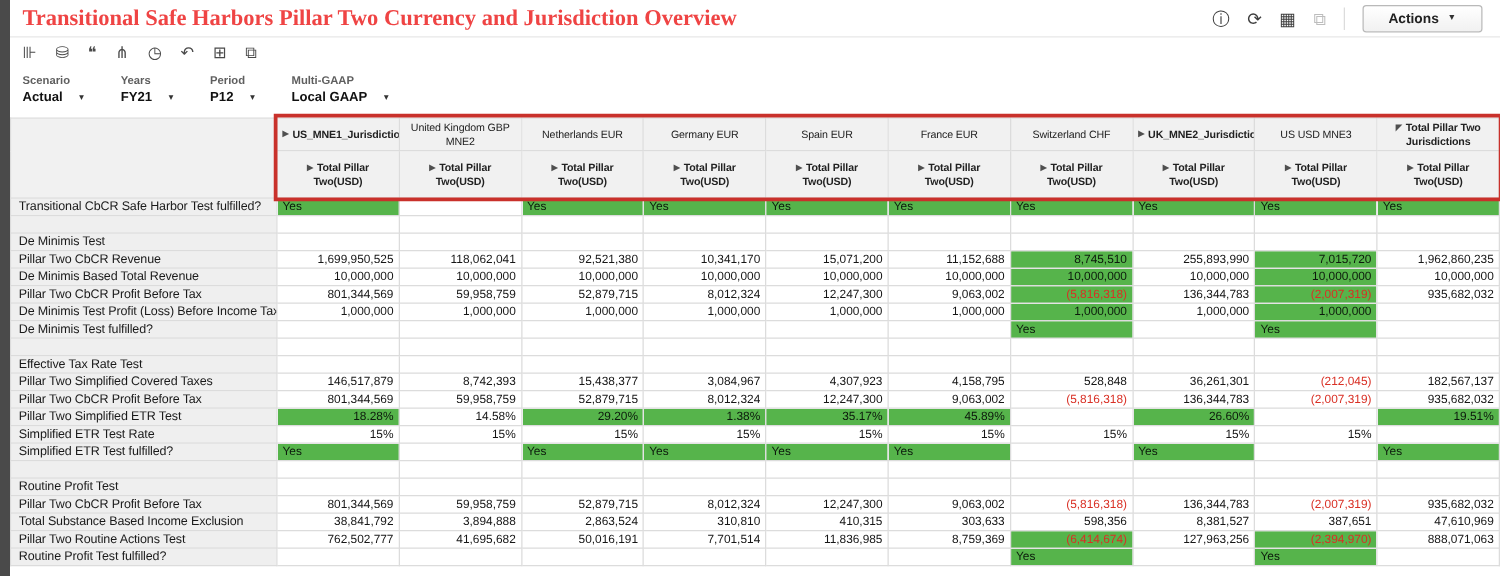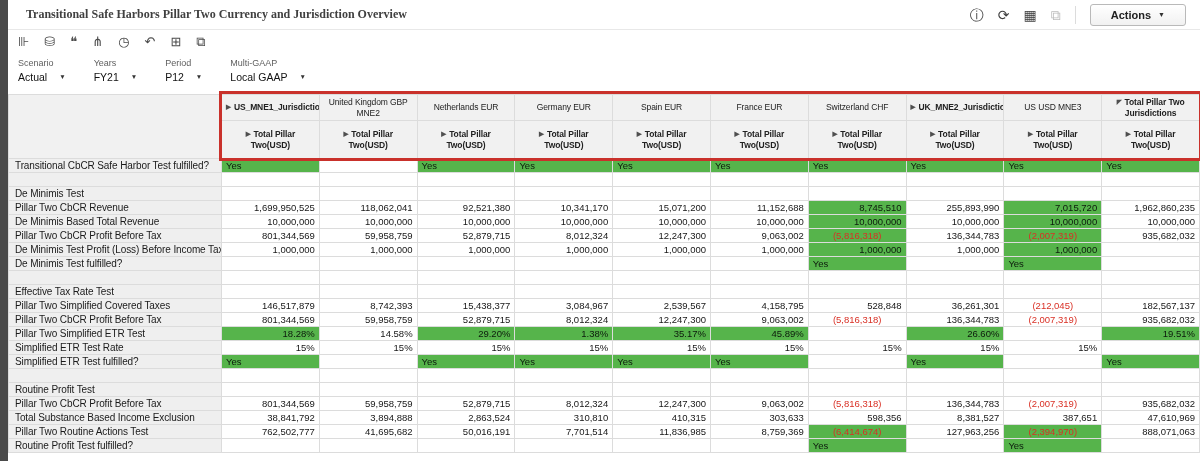--- a/index.html
+++ b/index.html
@@ -14,39 +14,39 @@
   html,body{margin:0;padding:0;}
   body{
     width:1200px;height:461px;position:relative;overflow:hidden;
     background:#fff;font-family:"Liberation Sans", sans-serif;color:#1a1a1a;
   }
   .left-strip{position:absolute;left:0;top:0;width:8px;height:100%;background:#4a4a4a;}
   .main{margin-left:8px;width:1192px;}
 
   
   .titlebar{display:flex;align-items:center;height:30px;padding:2px 14px 2px 10px;border-bottom:1px solid #e8e8e8;}
-  .titlebar h1{margin:8px;font-family:"Liberation Serif", serif;font-size:12px;font-weight:bold;color:#404040;white-space:nowrap;}
+  .titlebar h1{margin:0;font-family:"Liberation Serif", serif;font-size:18px;font-weight:bold;color:#ef4444;white-space:nowrap;}
   .title-actions{margin-left:auto;display:flex;align-items:center;gap:14px;}
   .icon-row{display:flex;align-items:center;gap:14px;}
   .icon{font-size:14px;color:#3d3d3d;cursor:pointer;line-height:1;}
   .icon.disabled{color:#bdbdbd;cursor:default;}
   .vdiv{width:1px;height:18px;background:#dcdcdc;}
   .actions-btn{
     display:flex;align-items:center;gap:7px;border:1px solid #b9b9b9;border-radius:3px;
     background:linear-gradient(#ffffff,#f1f1f1);padding:4px 20px;font-family:inherit;
     font-size:11px;font-weight:bold;color:#222;cursor:pointer;
   }
   .actions-btn .caret{font-size:7px;color:#333;}
 
   
   .toolbar{display:flex;align-items:center;gap:15px;height:22px;padding:0 10px;}
   .toolbar .icon{font-size:13px;color:#4a4a4a;}
 
   
-  .pov-row{display:flex;align-items:center;gap:28px;padding:4px 10px 8px;height:40px;}
+  .pov-row{display:flex;align-items:flex-end;gap:28px;padding:4px 10px 8px;height:40px;font-weight:bold;}
   .pov-item{display:flex;flex-direction:column;gap:3px;}
   .pov-label{font-size:9px;color:#5f5f5f;}
   .pov-value{display:flex;align-items:center;gap:12px;font-size:10.5px;color:#111;cursor:pointer;}
   .pov-value .caret{font-size:6.5px;color:#333;}
   .pov-item.highlighted{border:3px solid var(--ann);padding:2px 10px 5px 8px;margin:-4px 0 0 -8px;}
 
   
   .grid-wrap{position:relative;margin-top:2px;}
   table.grid{border-collapse:collapse;table-layout:fixed;width:1192px;}
   .grid th,.grid td{
@@ -59,21 +59,21 @@
   .grid thead tr.hr2 th{height:38px;}
   .grid thead th.bold, .grid thead th.sub-head{font-weight:bold;}
   .grid th.corner{background:var(--head-bg);}
   .marker{font-size:6.5px;color:#4f4f4f;margin-right:3px;vertical-align:1px;}
   .grid tbody th.row-label{
     background:var(--label-bg);text-align:left;font-weight:normal;font-size:10px;
     letter-spacing:-0.1px;color:#1a1a1a;padding-left:6px;
   }
   .grid tbody td{background:#fff;text-align:right;font-size:9.5px;color:#161616;}
   .grid tbody td.c-green{background:var(--green);color:#0c1a0c;}
-  .grid tbody td.c-neg{color:var(--neg);text-align:center;}
+  .grid tbody td.c-neg{color:var(--neg);}
   .grid tbody td.c-left{text-align:left;}
 
   
   .grid-annotation{
     position:absolute;top:-3px;left:211px;right:-2px;height:70px;
     border:3px solid var(--ann);pointer-events:none;
   }
 </style>
 </head>
 <body>
@@ -313,21 +313,21 @@
             <td></td>
             <td></td>
             <td></td>
           </tr>
           <tr>
             <th class="row-label">Pillar Two Simplified Covered Taxes</th>
             <td>146,517,879</td>
             <td>8,742,393</td>
             <td>15,438,377</td>
             <td>3,084,967</td>
-            <td>2,539,567</td>
+            <td>4,307,923</td>
             <td>4,158,795</td>
             <td>528,848</td>
             <td>36,261,301</td>
             <td class="c-neg">(212,045)</td>
             <td>182,567,137</td>
           </tr>
           <tr>
             <th class="row-label">Pillar Two CbCR Profit Before Tax</th>
             <td>801,344,569</td>
             <td>59,958,759</td>

